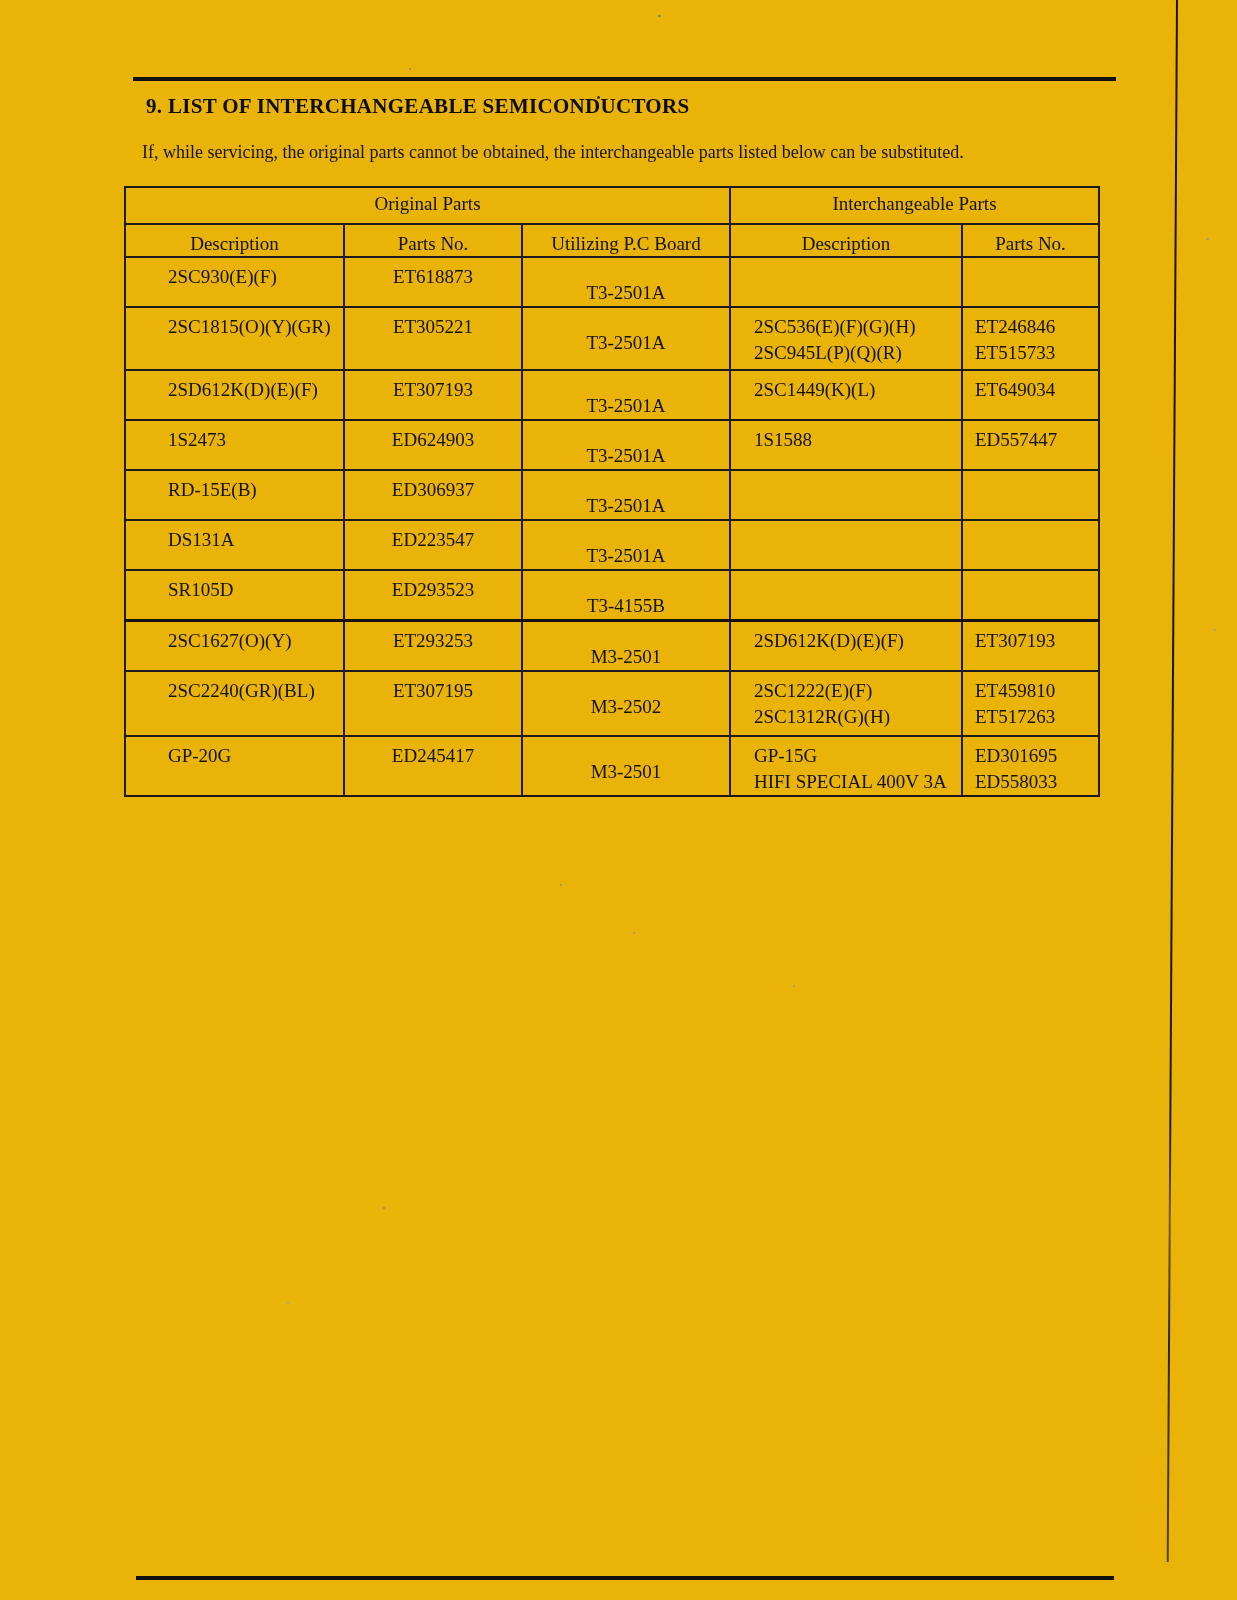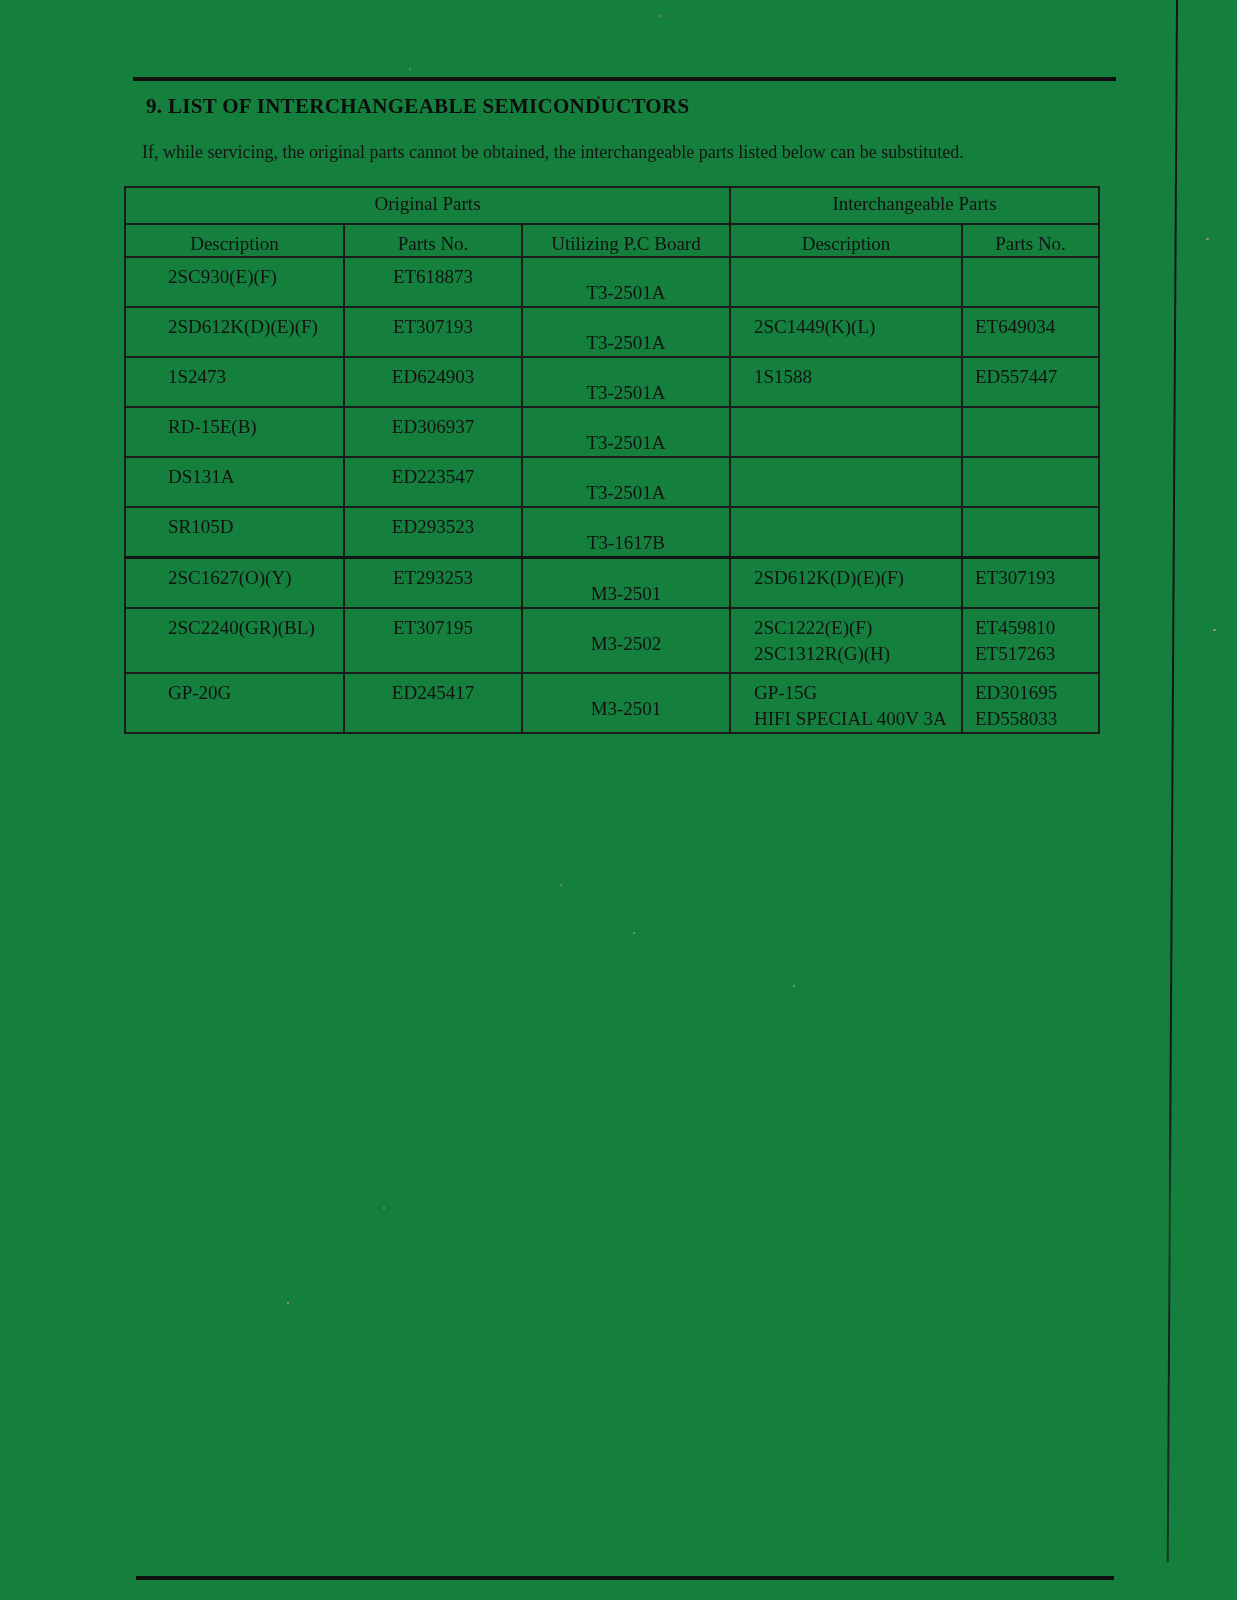--- a/index.html
+++ b/index.html
@@ -1,19 +1,19 @@
 <!DOCTYPE html>
 <html><head>
 <meta charset="utf-8">
 <style>
   html, body { margin:0; padding:0; background:#ffffff; }
   .page {
     position:relative;
     width:1237px; height:1600px;
-    background:#15803d;
+    background:#eab308;
     font-family:"Liberation Serif", serif;
     overflow:hidden;
   }
   .top-rule {
     position:absolute; left:133px; top:77px;
     width:983px; height:4px; background:#101010;
   }
   .bottom-rule {
     position:absolute; left:136px; top:1576px;
     width:978px; height:4px; background:#101010;
@@ -104,20 +104,39 @@
           </td>
           <td class="c2">
             <div class="line">ET618873</div>
           </td>
           <td class="c3">
             <div class="line">T3-2501A</div>
           </td>
           <td class="c4 dbl"></td>
           <td class="c5"></td>
         </tr>
+        <tr style="height: 63px;">
+          <td class="c1">
+            <div class="line">2SC1815(O)(Y)(GR)</div>
+          </td>
+          <td class="c2">
+            <div class="line">ET305221</div>
+          </td>
+          <td class="c3">
+            <div class="line">T3-2501A</div>
+          </td>
+          <td class="c4 dbl">
+            <div class="line">2SC536(E)(F)(G)(H)</div>
+            <div class="line">2SC945L(P)(Q)(R)</div>
+          </td>
+          <td class="c5">
+            <div class="line">ET246846</div>
+            <div class="line">ET515733</div>
+          </td>
+        </tr>
         <tr style="height: 43px;">
           <td class="c1">
             <div class="line">2SD612K(D)(E)(F)</div>
           </td>
           <td class="c2">
             <div class="line">ET307193</div>
           </td>
           <td class="c3">
             <div class="line">T3-2501A</div>
           </td>
@@ -172,21 +191,21 @@
           <td class="c5"></td>
         </tr>
         <tr style="height: 40px;">
           <td class="c1">
             <div class="line">SR105D</div>
           </td>
           <td class="c2">
             <div class="line">ED293523</div>
           </td>
           <td class="c3">
-            <div class="line">T3-1617B</div>
+            <div class="line">T3-4155B</div>
           </td>
           <td class="c4 dbl"></td>
           <td class="c5"></td>
         </tr>
         <tr class="thick-top" style="height: 39px;">
           <td class="c1">
             <div class="line">2SC1627(O)(Y)</div>
           </td>
           <td class="c2">
             <div class="line">ET293253</div>

